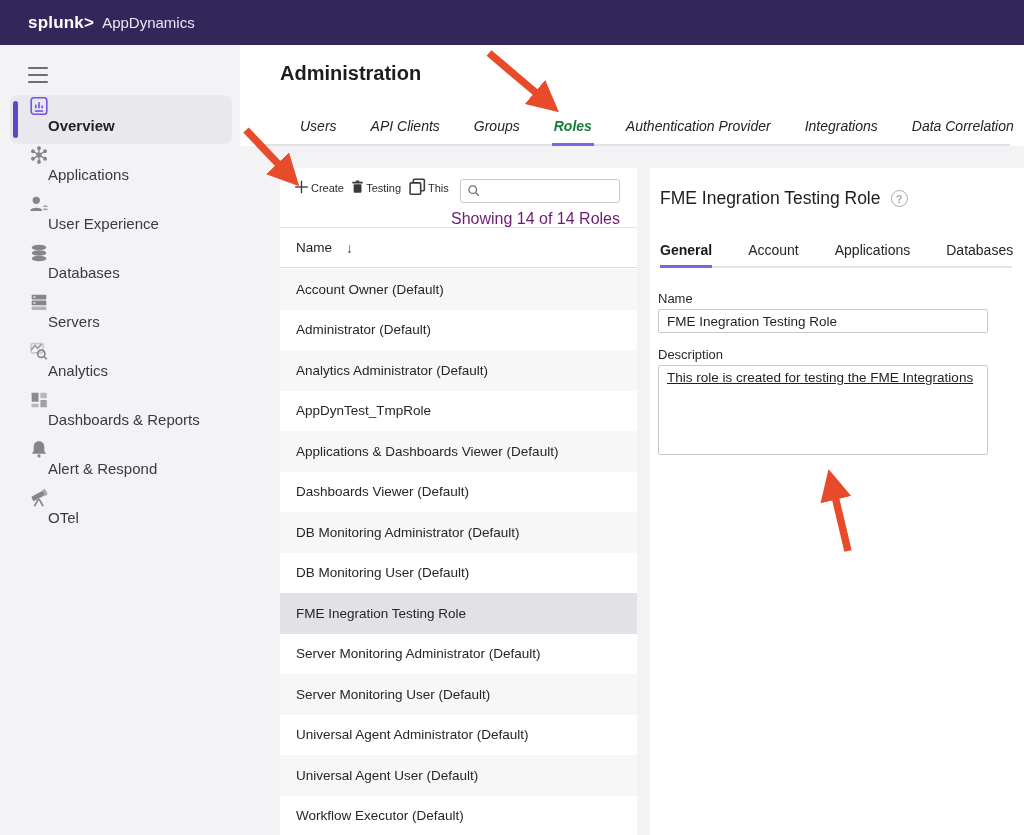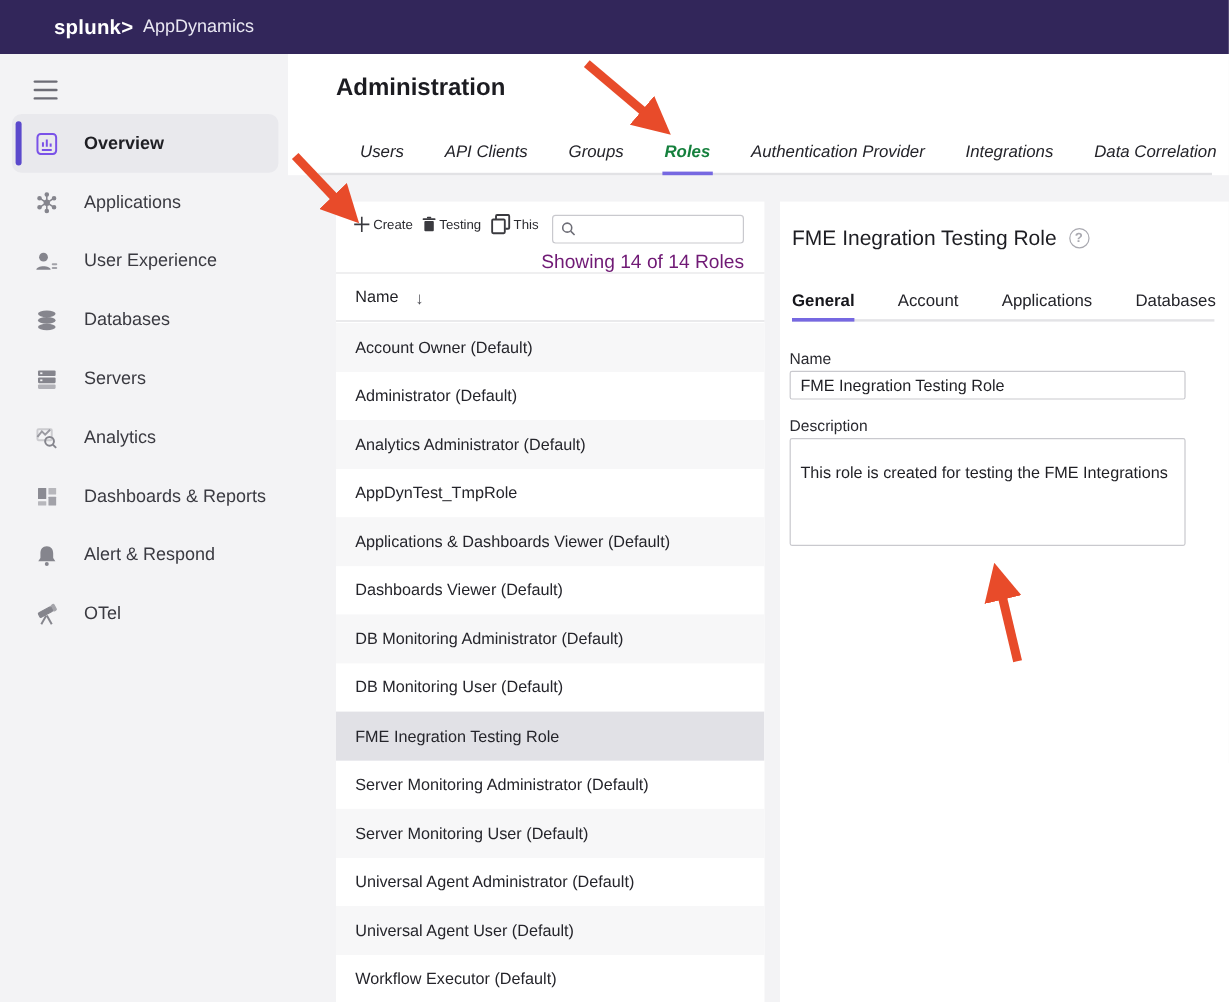--- a/index.html
+++ b/index.html
@@ -1,31 +1,31 @@
 <!DOCTYPE html>
 <html><head>
 <meta charset="utf-8">
 <style>
   * { margin:0; padding:0; box-sizing:border-box; }
   html,body { width:1024px; height:835px; overflow:hidden;
     font-family:"Liberation Sans","DejaVu Sans",sans-serif; background:#f3f3f5; }
 
   
   .topbar { position:absolute; left:0; top:0; width:1024px; height:45px;
-    background:#32265a; display:flex; align-items:center; padding-left:45px; }
+    background:#32265a; display:flex; align-items:center; padding-left:28px; }
   .logo-bold { color:#fff; font-weight:bold; font-size:17px; letter-spacing:.2px; }
   .logo-product { color:#e9e7f2; font-size:15px; margin-left:8px; }
 
   
   .sidebar { position:absolute; left:0; top:45px; width:240px; height:790px; background:#f3f3f5; }
   .hamburger { position:absolute; left:28px; top:22px; width:20px; height:16px; cursor:pointer; }
   .hamburger span { display:block; height:2.4px; background:#6d6d76; border-radius:2px; margin-bottom:4.4px; }
   .side-items { position:absolute; left:0; top:50px; right:0; }
   .side-item { height:49px; margin:0 8px 0 10px; border-radius:8px; display:flex;
-    align-items:center; padding-left:18px; position:relative; cursor:pointer; }
+    padding-left:18px; position:relative; cursor:pointer;flex-direction:column; }
   .side-item .icn { width:22px; height:22px; color:#85858d; flex:0 0 22px; }
   .side-item .lbl { margin-left:20px; font-size:15px; color:#3a3a41; }
   .side-item.active { background:#e9e9ed; }
   .side-item.active::before { content:''; position:absolute; left:3px; top:6px; bottom:6px;
     width:4.5px; border-radius:3px; background:#5b49cc; }
   .side-item.active .icn { color:#7a52e8; }
   .side-item.active .lbl { font-weight:bold; color:#1f1f24; }
 
   
   .content-header { position:absolute; left:240px; top:45px; width:784px; height:101px; background:#fff; }
@@ -77,21 +77,21 @@
   .detail-tabs .tab.active::after { content:''; position:absolute; left:0; right:0;
     bottom:-2px; height:3px; background:#7668e1; }
   .field-label { position:absolute; left:8px; font-size:13px; color:#2a2a30; }
   .name-label { top:123px; }
   .name-input { position:absolute; left:8px; top:141px; width:330px; height:24px;
     border:1px solid #c9c9ce; border-radius:2px; font-size:13.5px; color:#1f1f24;
     padding-left:8px; font-family:inherit; outline:none; }
   .desc-label { top:179px; }
   .desc-area { position:absolute; left:8px; top:197px; width:330px; height:90px;
     border:1px solid #c9c9ce; border-radius:2px; font-size:13.5px; color:#1f1f24;
-    padding:20px 8px; font-family:inherit; resize:none; outline:none; }
+    padding:4px 8px; font-family:inherit; resize:none; outline:none;text-decoration:underline; }
 
   
   .arrows { position:absolute; left:0; top:0; width:1024px; height:835px;
     pointer-events:none; z-index:50; }
 </style>
 </head>
 <body>
 
 <div class="topbar">
   <span class="logo-bold">splunk&gt;</span>

